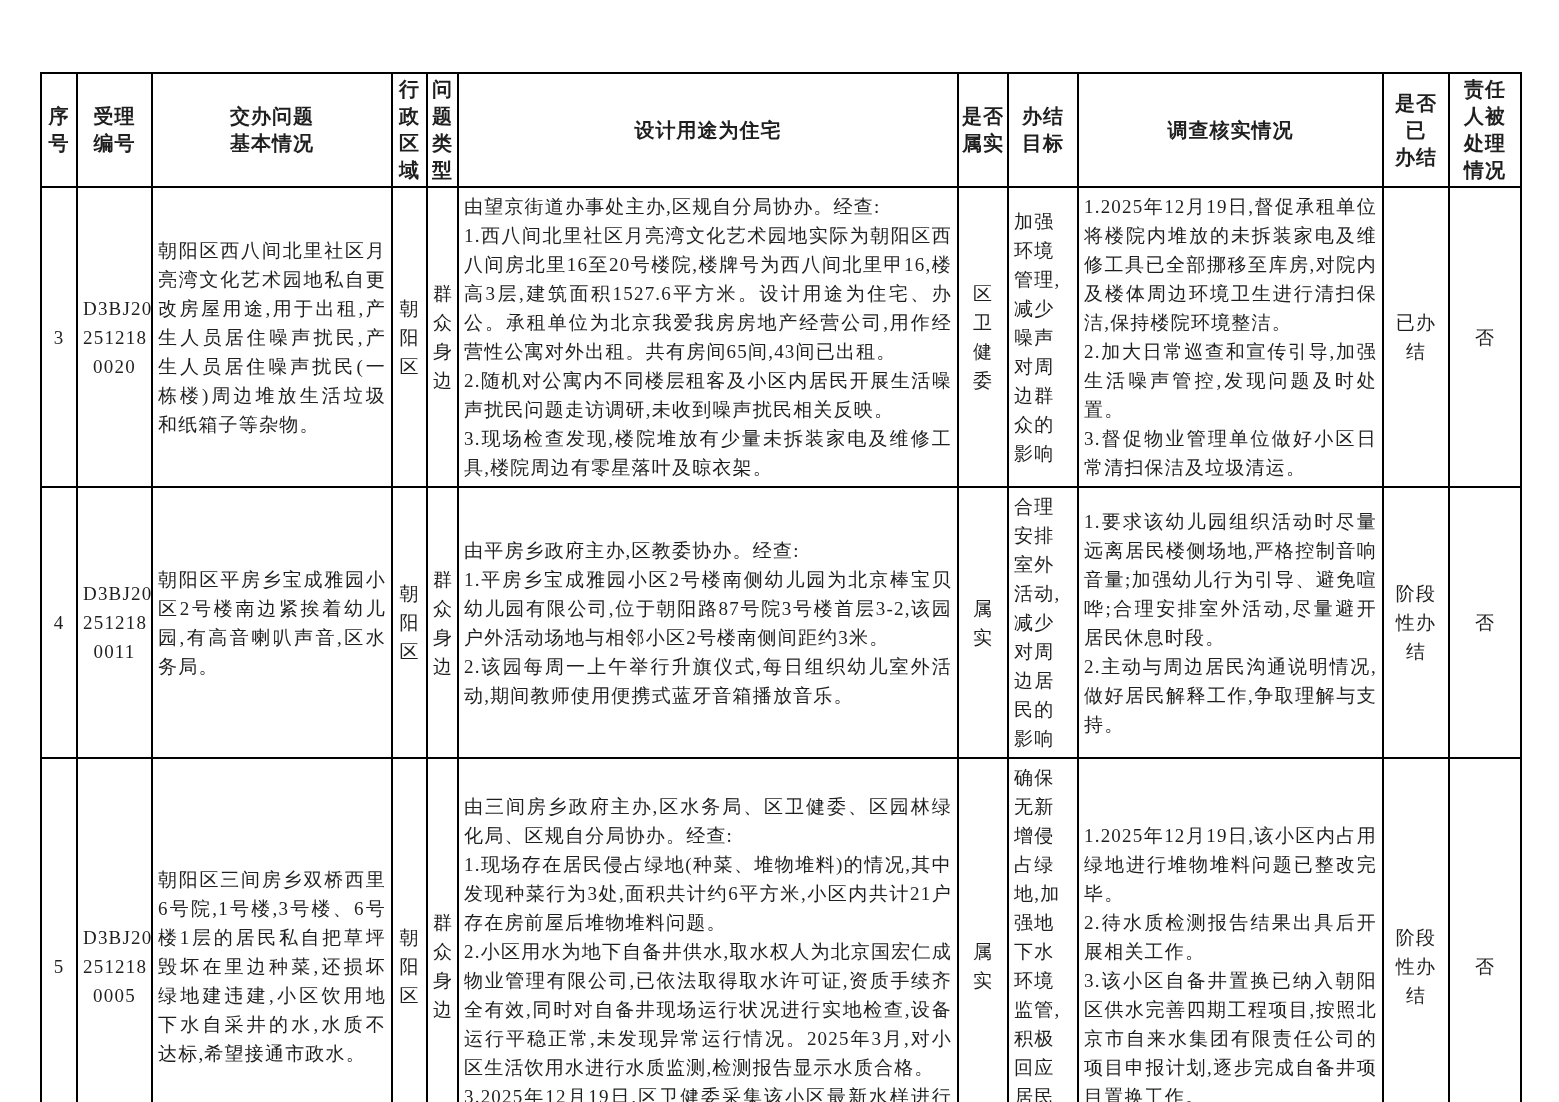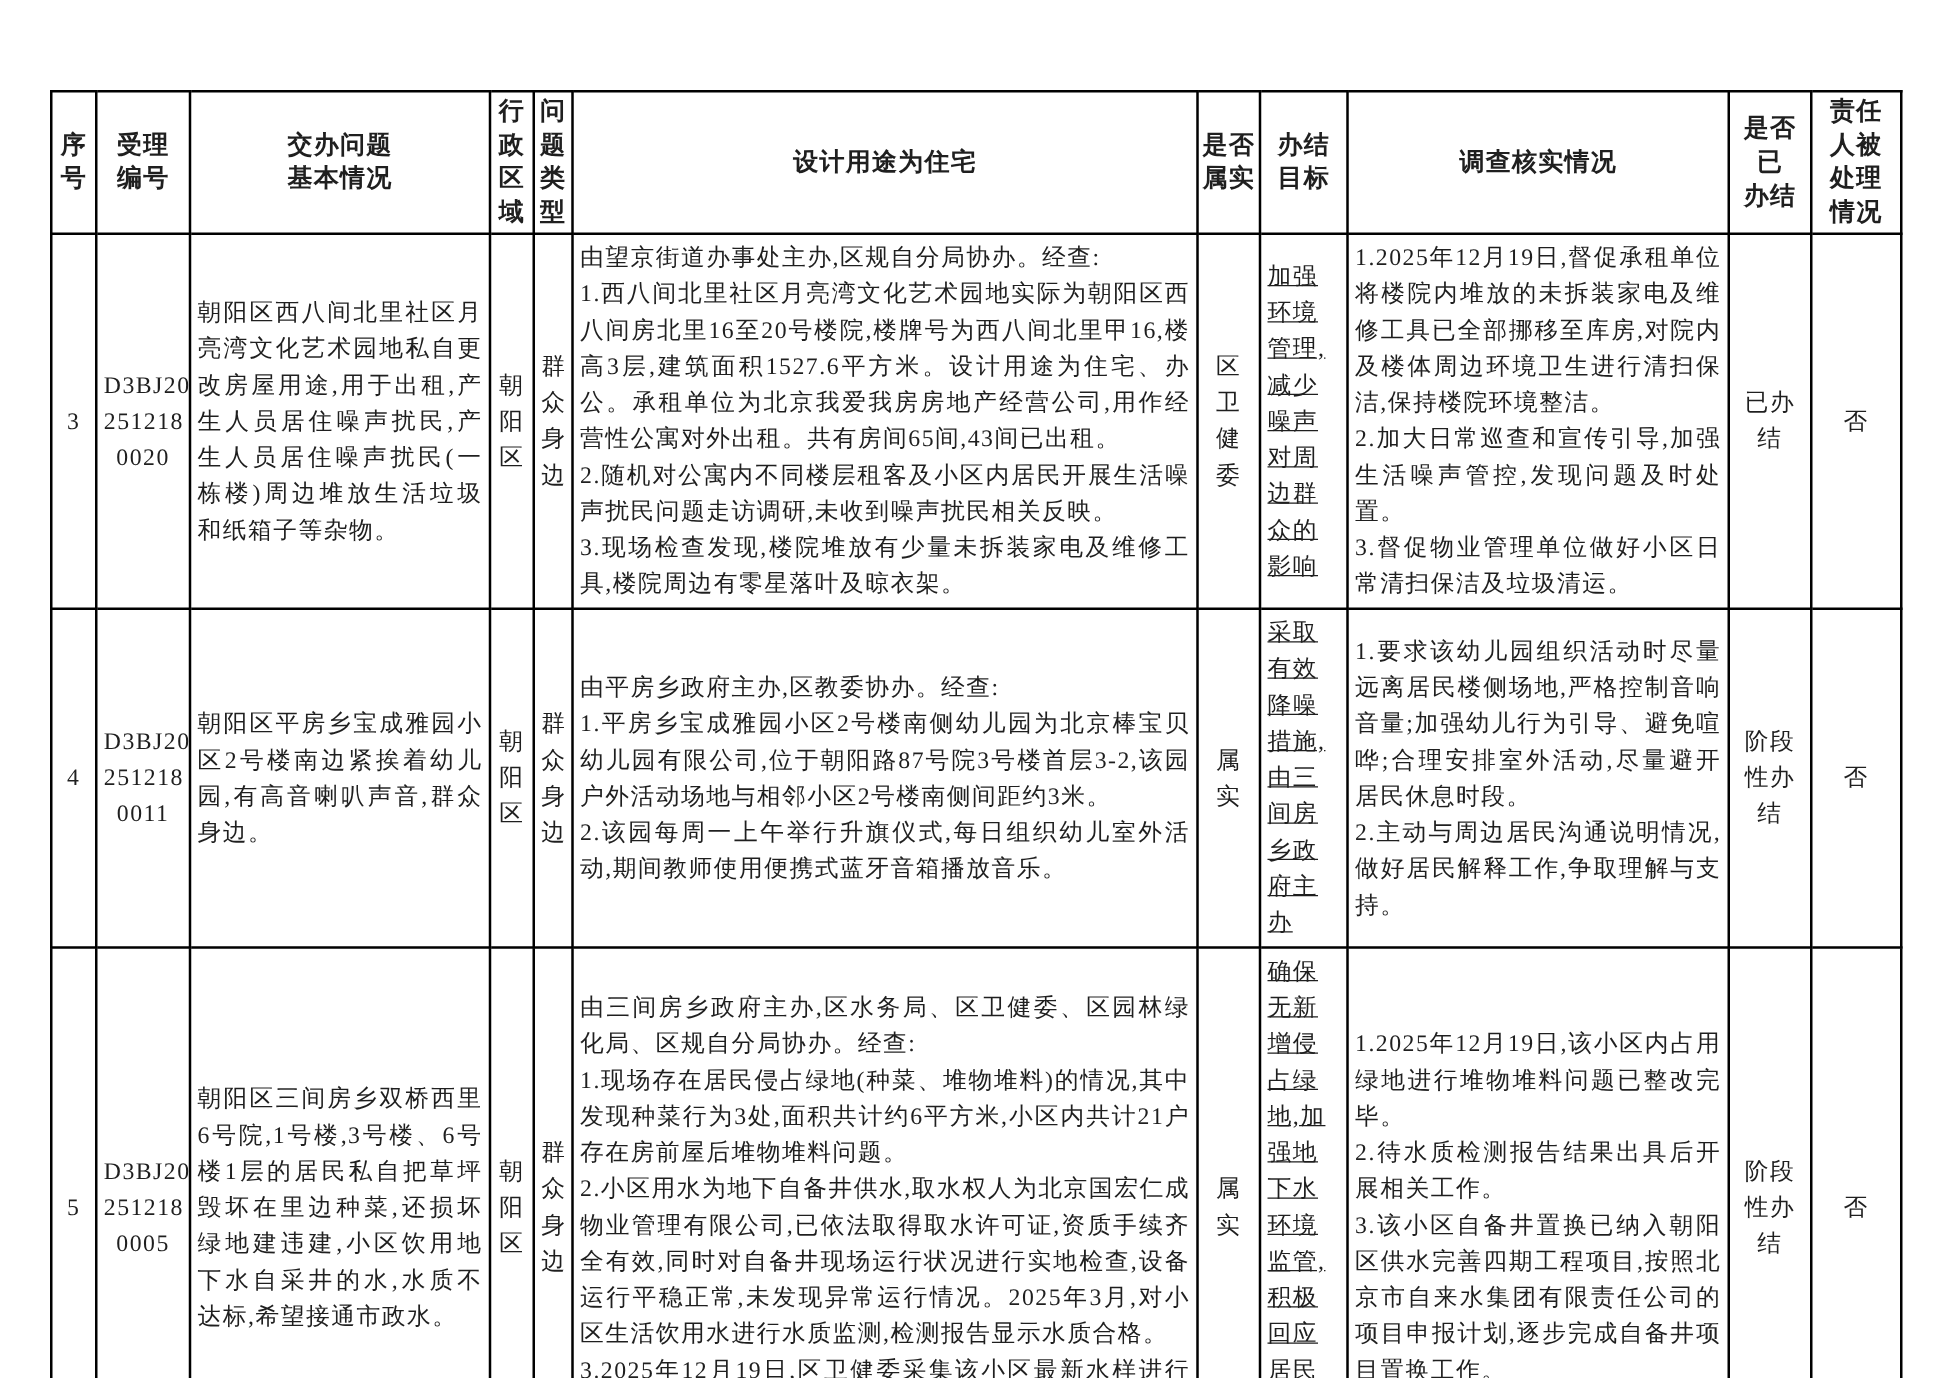--- a/index.html
+++ b/index.html
@@ -42,21 +42,21 @@
     padding: 2px 2px;
     letter-spacing: 1px;
   }
   table.doc td {
     font-size: 19px;
     line-height: 29px;
     letter-spacing: 1.2px;
     padding: 4px 5px;
   }
   td.c { text-align: center; }
-  td.l { text-align: left; text-decoration: underline; }
+  td.l { text-align: left; }
   td.j { text-align: justify; text-justify: inter-character; }
   tr.hdr  { height: 103px; }
   tr.r3   { height: 280px; }
   tr.r4   { height: 203px; }
   tr.r5   { height: 327px; }
 </style>
 </head>
 <body>
 
 <div class="page">
@@ -124,28 +124,28 @@
 3.督促物业管理单位做好小区日常清扫保洁及垃圾清运。</td>
       <td class="c">已办结</td>
       <td class="c">否</td>
     </tr>
 
     <tr class="r4">
       <td class="c">4</td>
       <td class="c">D3BJ20
 251218
 0011</td>
-      <td class="j">朝阳区平房乡宝成雅园小区2号楼南边紧挨着幼儿园,有高音喇叭声音,群众身边。</td>
+      <td class="j">朝阳区平房乡宝成雅园小区2号楼南边紧挨着幼儿园,有高音喇叭声音,区水务局。</td>
       <td class="c">朝阳区</td>
       <td class="c">群众身边</td>
       <td class="j">由平房乡政府主办,区教委协办。经查:
 1.平房乡宝成雅园小区2号楼南侧幼儿园为北京棒宝贝幼儿园有限公司,位于朝阳路87号院3号楼首层3-2,该园户外活动场地与相邻小区2号楼南侧间距约3米。
 2.该园每周一上午举行升旗仪式,每日组织幼儿室外活动,期间教师使用便携式蓝牙音箱播放音乐。</td>
       <td class="c">属实</td>
-      <td class="l">采取有效降噪措施,由三间房乡政府主办</td>
+      <td class="l">合理安排室外活动,减少对周边居民的影响</td>
       <td class="j">1.要求该幼儿园组织活动时尽量远离居民楼侧场地,严格控制音响音量;加强幼儿行为引导、避免喧哗;合理安排室外活动,尽量避开居民休息时段。
 2.主动与周边居民沟通说明情况,做好居民解释工作,争取理解与支持。</td>
       <td class="c">阶段性办结</td>
       <td class="c">否</td>
     </tr>
 
     <tr class="r5">
       <td class="c">5</td>
       <td class="c">D3BJ20
 251218

